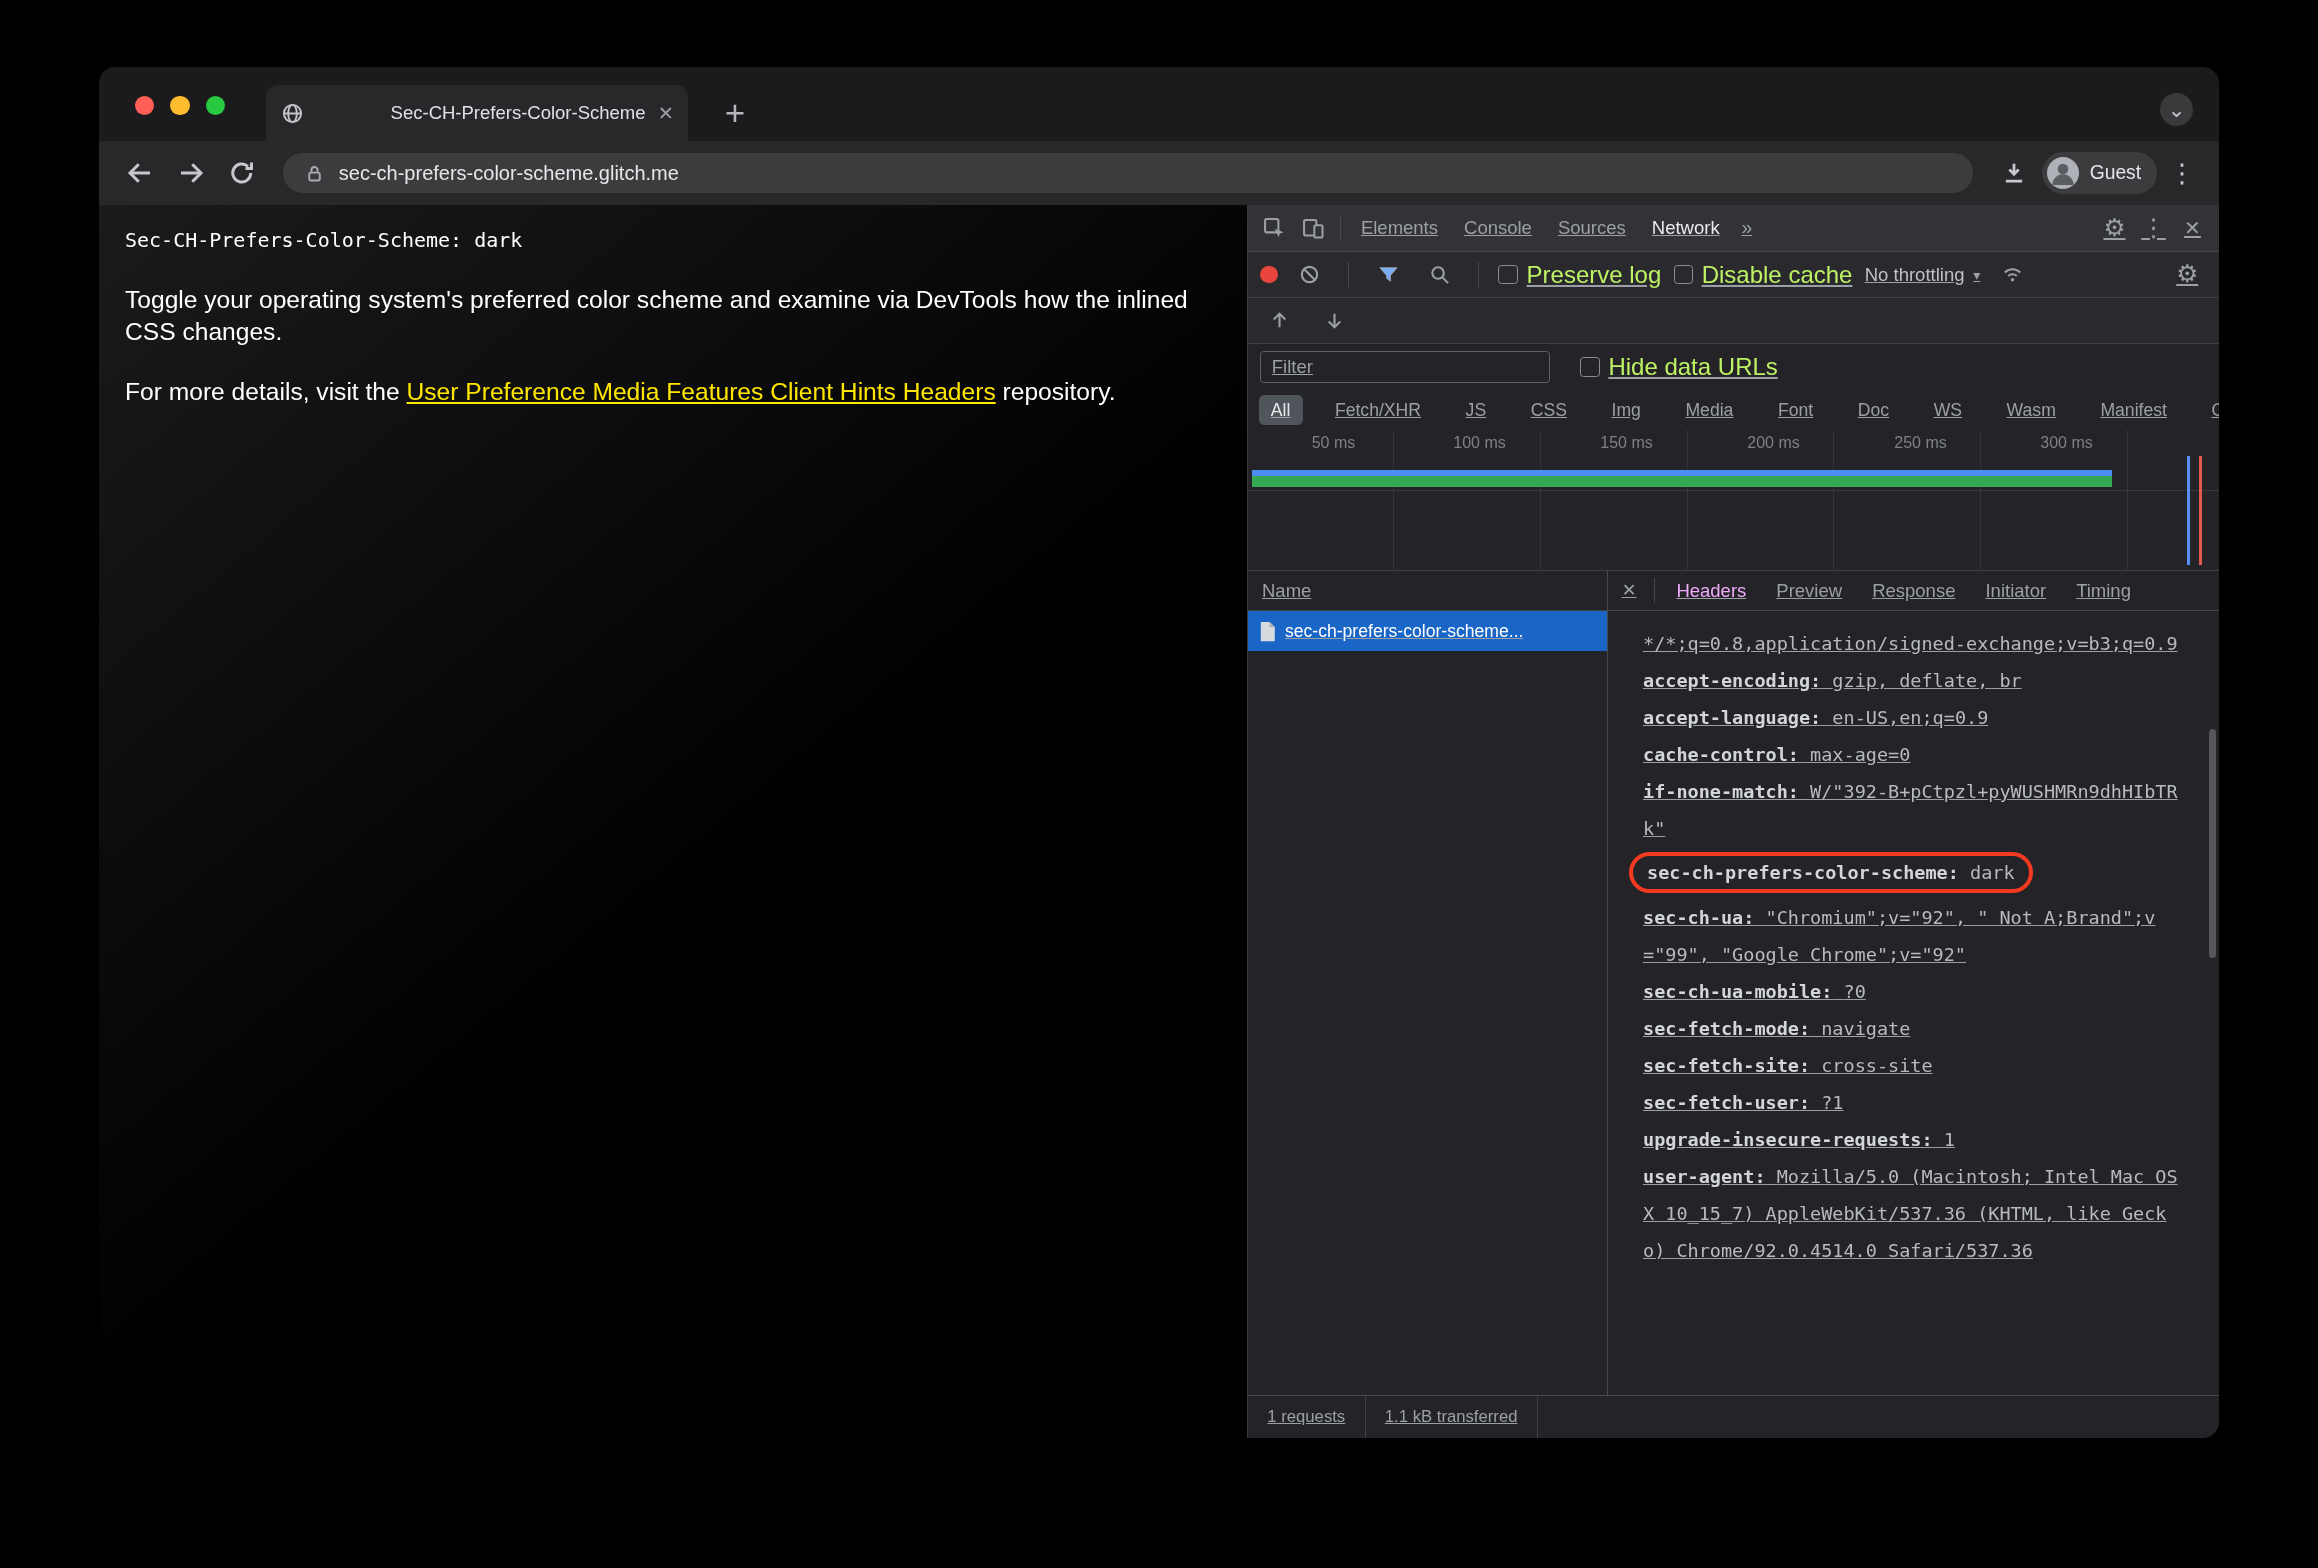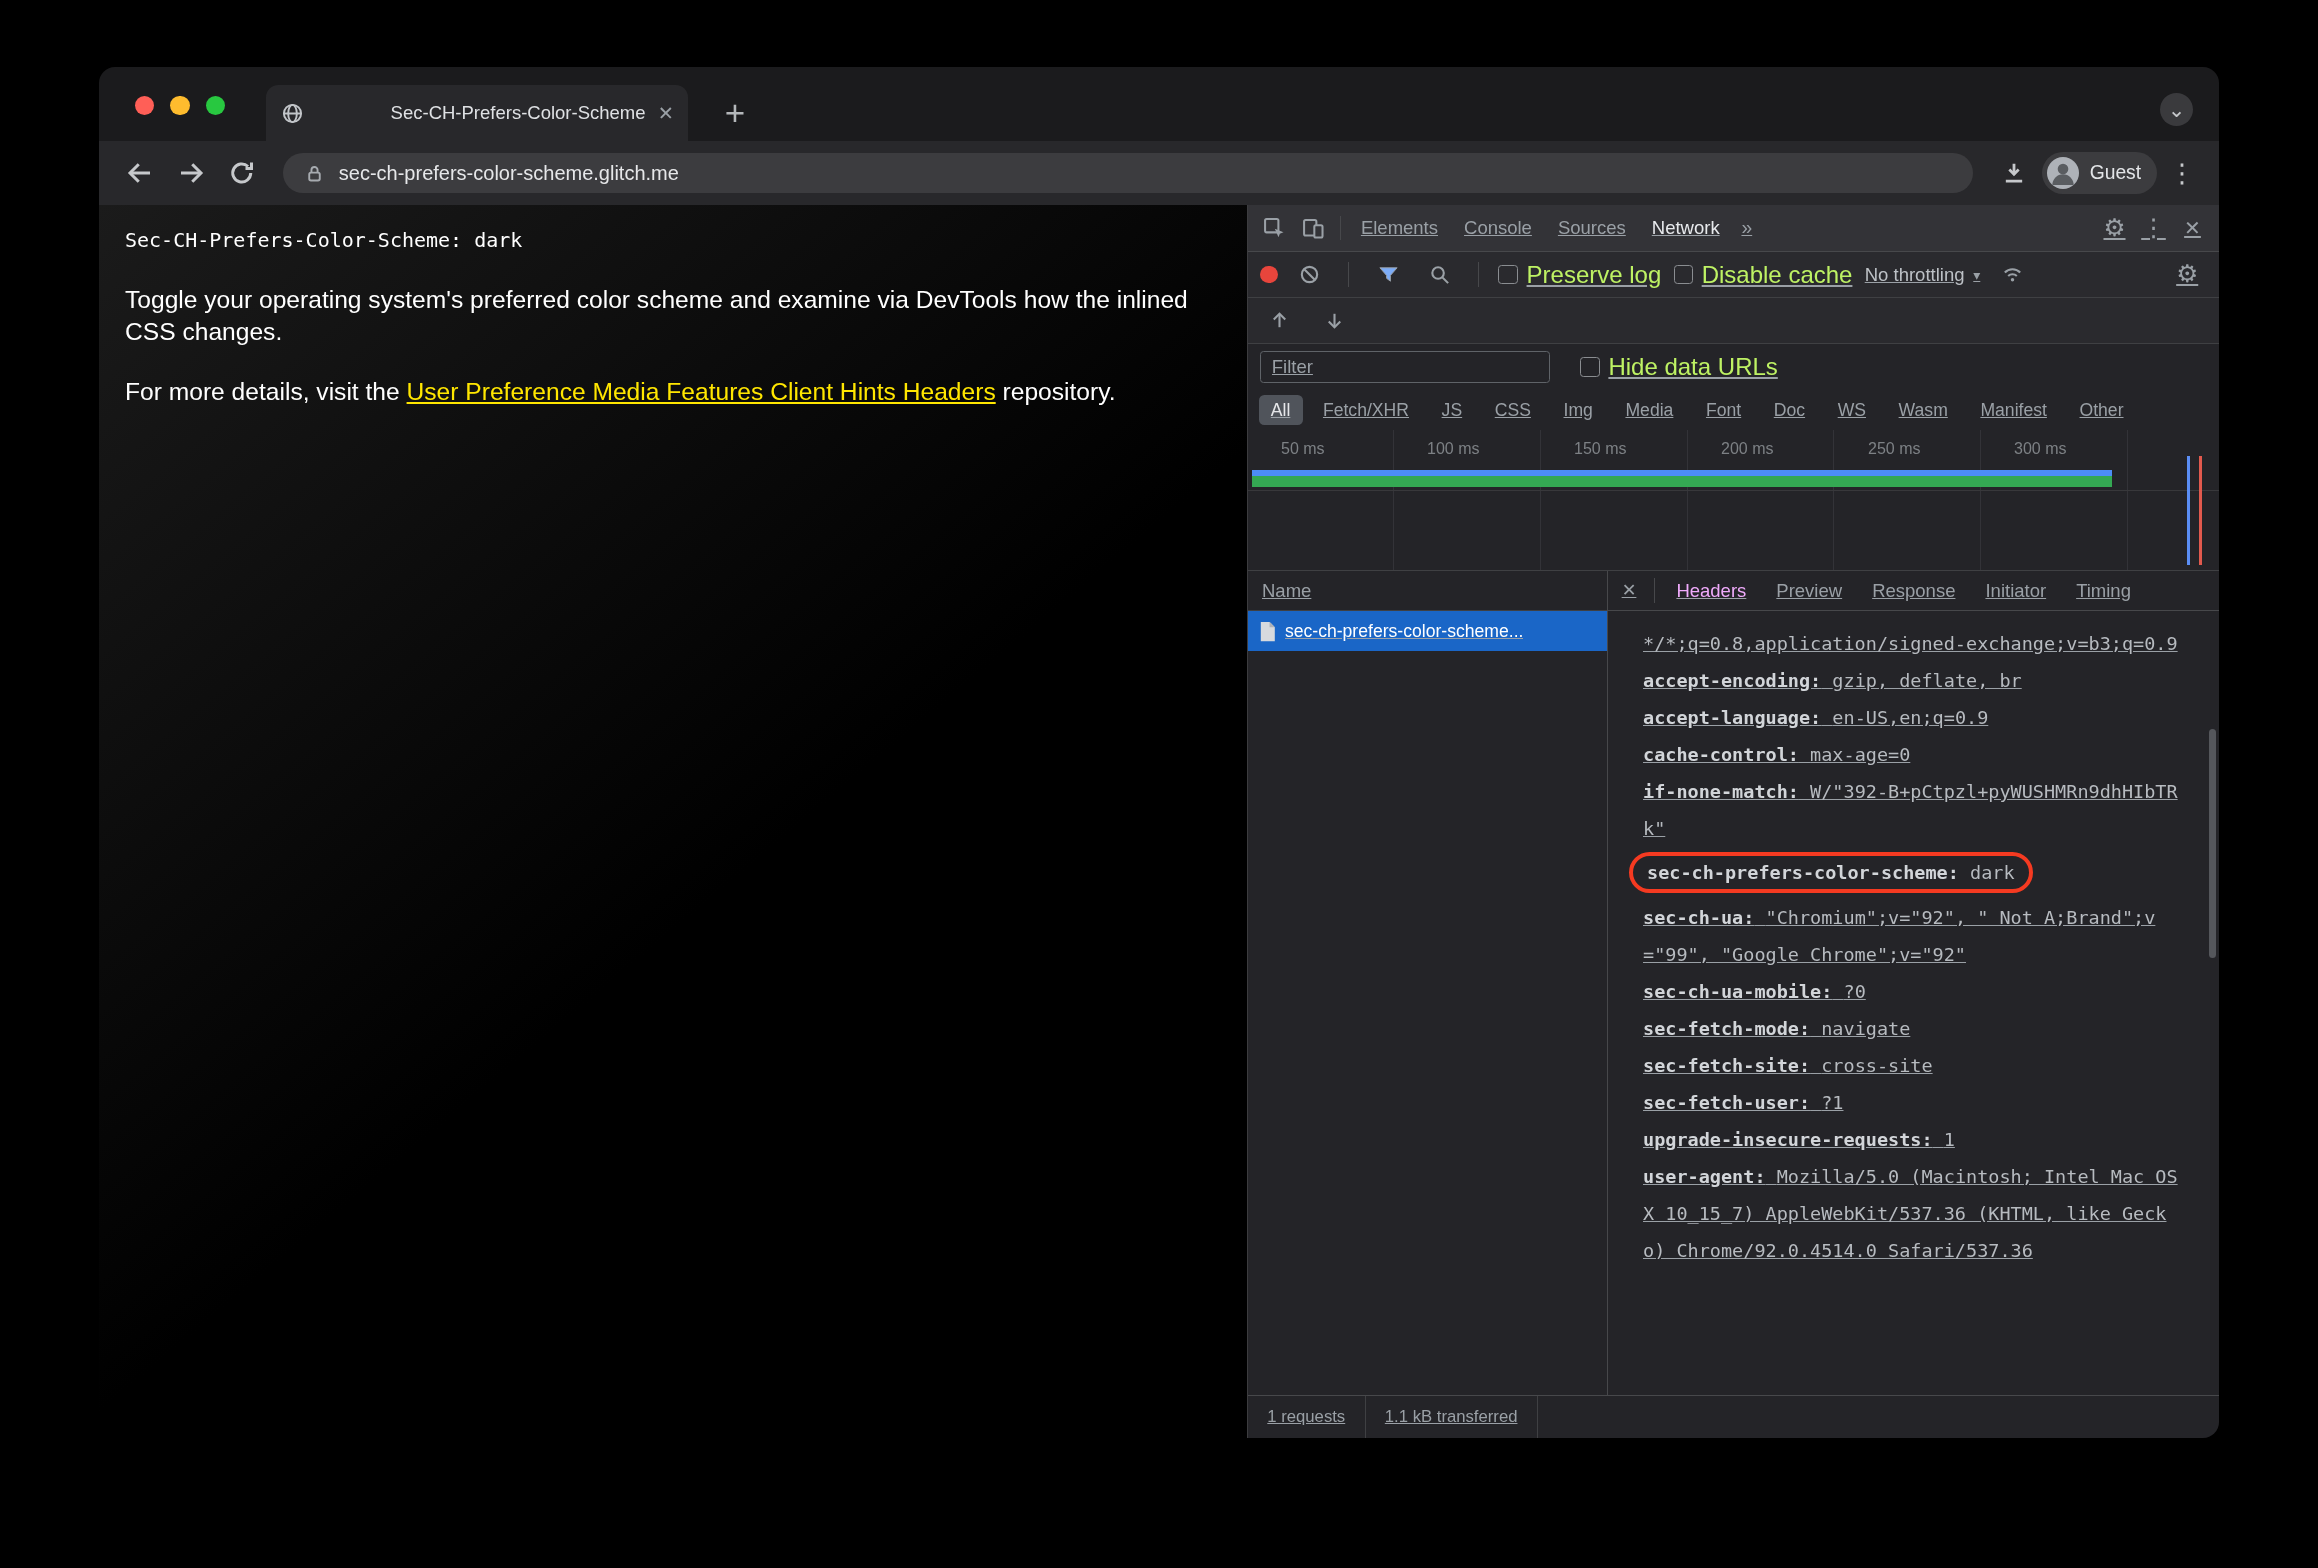--- a/index.html
+++ b/index.html
@@ -57,29 +57,29 @@
   .check { display:flex; align-items:center; gap:8.8px; flex:0 0 auto; }
   .cb { width:19.3px; height:19.3px; border:1.8px solid #8a8d91; border-radius:3.5px; flex:0 0 auto; }
   .cb-label { color:#bef264; font-size:24px; white-space:nowrap; }
   .throttle { display:flex; align-items:center; gap:8.8px; color:#bdc1c6; }
   .throttle .chev { font-size:14px; color:#9aa0a6; }
 
   .dt-filterrow { height:46px; display:flex; align-items:center; padding:0 12.3px; gap:30px; flex:0 0 auto; }
   .filter-input { width:290px; height:32px; background:transparent; border:0.9px solid #5f6368; border-radius:3.5px; color:#bdc1c6; font-size:18.5px; padding:0 10.5px; outline:none; font-family:"Liberation Sans",sans-serif; }
   .filter-input::placeholder { color:#9aa0a6; }
 
-  .dt-chips { height:40px; display:flex; align-items:center; padding:0 10.5px; gap:8px; flex:0 0 auto; }
+  .dt-chips { height:40px; display:flex; align-items:center; padding:0 10.5px; gap:20px; flex:0 0 auto; }
   .chip { padding:4.4px 12.3px; border-radius:5.3px; font-size:17.6px; color:#9aa0a6; white-space:nowrap; }
   .chip.selected { background:#50545b; color:#e6e7ea; }
 
   .dt-blockedrow { height:42px; display:flex; align-items:center; gap:26px; padding:0 12.3px; border-bottom:0.9px solid #3f4043; flex:0 0 auto; }
 
   .dt-overview { height:141px; position:relative; border-bottom:0.9px solid #3f4043; flex:0 0 auto; overflow:hidden; }
   .tl-grid { position:absolute; top:0; bottom:0; width:0.9px; background:#333338; }
-  .tl-label { position:absolute; top:10px; width:105px; text-align:left; font-size:16px; color:#7d8185; }
+  .tl-label { position:absolute; top:4px; width:105px; text-align:center; font-size:16px; color:#7d8185; }
   .ov-bar { position:absolute; left:3.5px; top:40px; width:860px; height:16.7px; }
   .ov-bar .blue { height:6.2px; background:var(--bar_blue,#4c8df6); }
   .ov-bar .green { height:10.5px; background:var(--bar_green,#34a853); }
   .ov-sep { position:absolute; left:0; right:0; top:60px; height:0.9px; background:#38383b; }
   .ov-marker { position:absolute; top:26px; bottom:5.3px; width:2.6px; }
 
   .dt-main { flex:1; display:flex; min-height:0; }
   .req-col { width:360px; flex:0 0 auto; border-right:0.9px solid #47484b; display:flex; flex-direction:column; }
   .req-header { height:40px; line-height:40px; padding:0 14px; border-bottom:0.9px solid #3f4043; color:#9aa0a6; font-size:18.5px; flex:0 0 auto; }
   .req-row { height:40px; display:flex; align-items:center; gap:8.8px; padding:0 10.5px; font-size:17.6px; color:#bdc1c6; flex:0 0 auto; }

